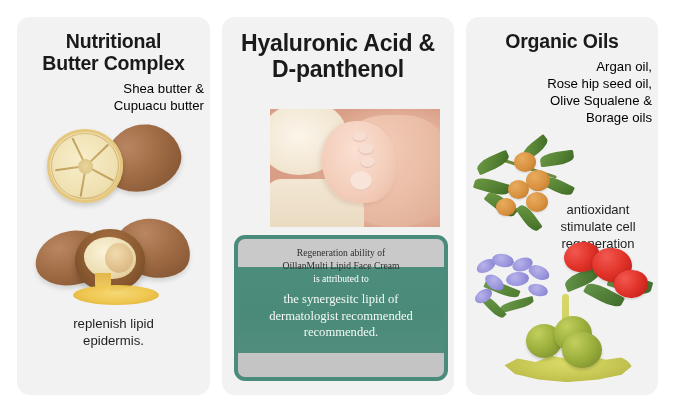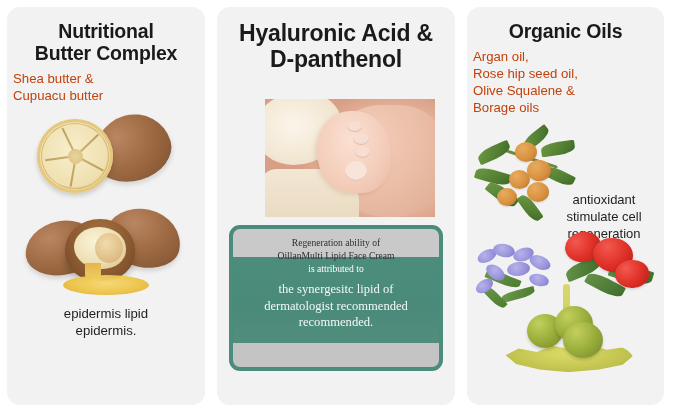--- a/index.html
+++ b/index.html
@@ -14,21 +14,21 @@
     overflow: hidden;
     position: relative;
   }
   .board {
     position: absolute;
     left: 0; top: 0;
     width: 675px;
     height: 412px;
     display: flex;
     gap: 12px;
-    padding: 7px;
+    padding: 17px;
     box-sizing: border-box;
     background: #ffffff;
   }
   .card {
     background: #f2f2f2;
     border-radius: 13px;
     position: relative;
     box-sizing: border-box;
     overflow: hidden;
   }
@@ -41,23 +41,23 @@
     font-weight: bold;
     color: #1a1a1a;
     line-height: 1.14;
     letter-spacing: -0.2px;
   }
   .card-1 .card-title { font-size: 19.5px; padding: 13px 6px 0; }
   .card-2 .card-title { font-size: 23px; padding: 13px 6px 0; }
   .card-3 .card-title { font-size: 19.5px; padding: 13px 6px 0; }
 
   .card-sub {
-    text-align: left;
+    text-align: right;
     font-size: 13.2px;
-    color: #c2410c;
+    color: #000000;
     line-height: 1.27;
     padding: 7px 6px 0;
   }
   .card-foot {
     text-align: center;
     font-size: 13.2px;
     color: #1f1f1f;
     line-height: 1.3;
   }
 
@@ -357,21 +357,21 @@
         <div class="argan-open">
           <div class="kernel"></div>
           <div class="kernel2"></div>
         </div>
         <div class="oil-drip"></div>
         <div class="oil-pool"></div>
       </div>
     </div>
 
     <div class="card-foot">
-      <div>epidermis lipid</div>
+      <div>replenish lipid</div>
       <div>epidermis.</div>
     </div>
   </div>
 
   <div class="card card-2">
     <div class="card-title">
       <div>Hyaluronic Acid &amp;</div>
       <div>D-panthenol</div>
     </div>
 

